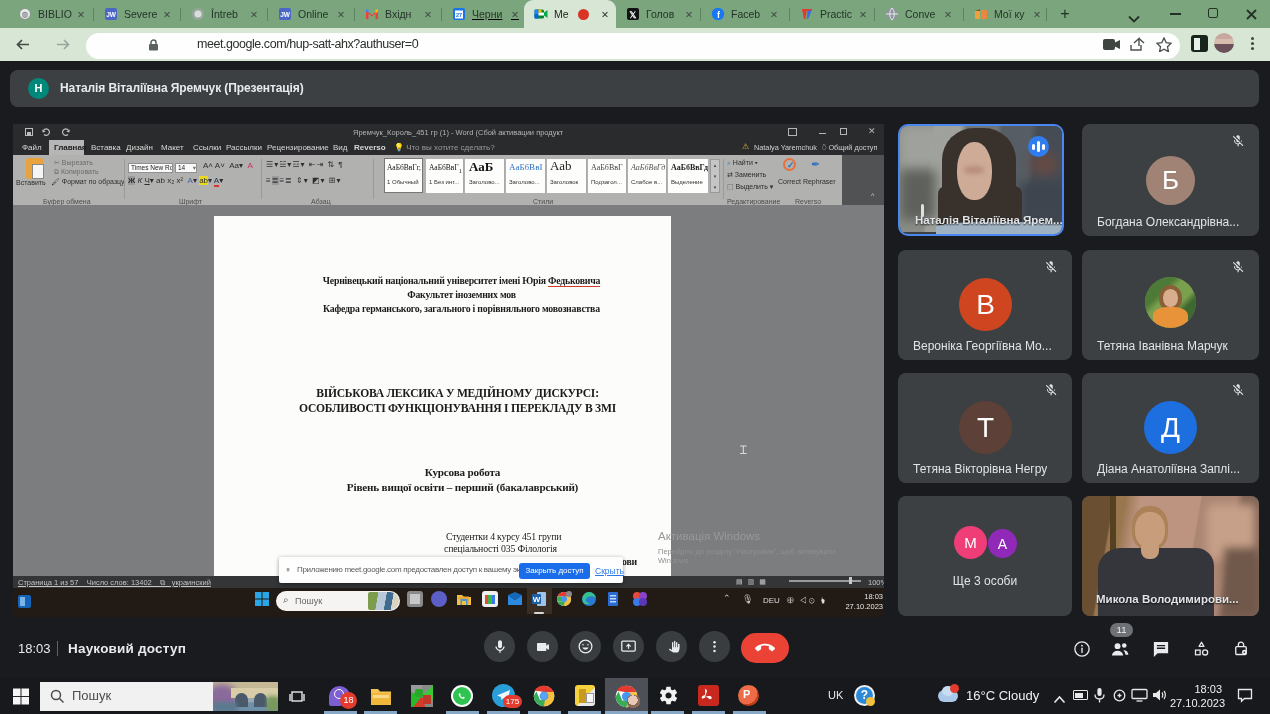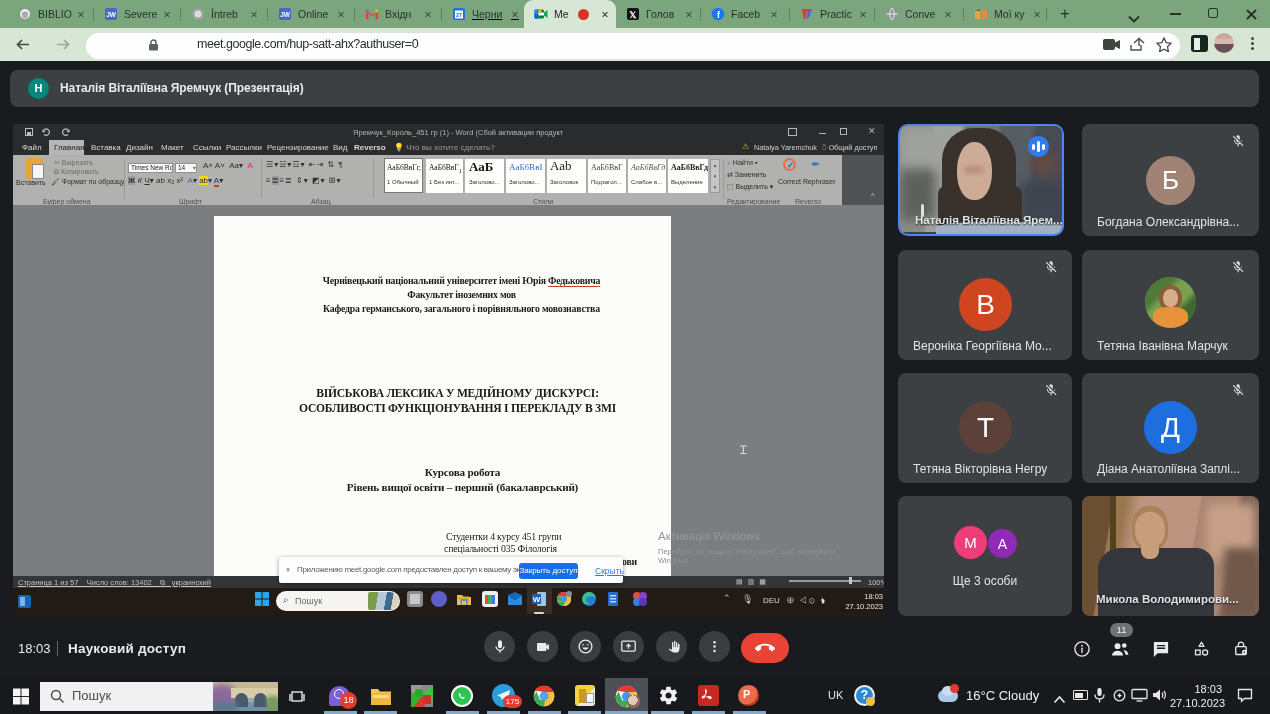--- a/index.html
+++ b/index.html
@@ -238,21 +238,21 @@
         </svg>
     <div class="abs" style="left:340px;top:4px;width:210px;text-align:center;color:#b5b5b5;font-size:7.5px;white-space:nowrap;overflow:hidden;">Яремчук_Король_451 гр (1) - Word (Сбой активации продукта)</div>
     <div class="abs" style="left:775px;top:4px;width:9px;height:8px;border:1px solid #b5b5b5;"></div>
     <div class="abs" style="left:806px;top:9px;width:7px;height:1px;background:#b5b5b5;"></div>
     <div class="abs" style="left:827px;top:4px;width:7px;height:7px;border:1px solid #b5b5b5;"></div>
     <div class="abs" style="left:855px;top:2px;color:#b5b5b5;font-size:9px;">✕</div>
 
     <div class="abs" style="left:0;top:16px;width:871px;height:15px;background:#2a2b2c;"></div>
     <div class="abs" style="left:36px;top:16px;width:35px;height:15px;background:#b6b6b6;"></div>
     <div class="abs" style="left:9px;top:19px;font-size:8px;color:#d8d8d8;">Файл</div>
-    <div class="abs" style="left:41px;top:19px;font-size:8px;color:#1c1c1c;">Главная</div>
+    <div class="abs" style="left:41px;top:19px;font-size:8px;color:#1c1c1c;font-weight:bold;">Главная</div>
     <div class="abs" style="left:78px;top:19px;font-size:8px;color:#d8d8d8;">Вставка</div>
     <div class="abs" style="left:113px;top:19px;font-size:8px;color:#d8d8d8;">Дизайн</div>
     <div class="abs" style="left:148px;top:19px;font-size:8px;color:#d8d8d8;">Макет</div>
     <div class="abs" style="left:180px;top:19px;font-size:8px;color:#d8d8d8;">Ссылки</div>
     <div class="abs" style="left:213px;top:19px;font-size:8px;color:#d8d8d8;">Рассылки</div>
     <div class="abs" style="left:254px;top:19px;font-size:8px;color:#d8d8d8;">Рецензирование</div>
     <div class="abs" style="left:320px;top:19px;font-size:8px;color:#d8d8d8;">Вид</div>
     <div class="abs" style="left:341px;top:19px;font-size:8px;color:#d8d8d8;font-weight:bold;">Reverso</div>
     <div class="abs" style="left:381px;top:19px;font-size:8px;color:#9a9a9a;">💡 Что вы хотите сделать?</div>
     <div class="abs" style="left:729px;top:18px;font-size:8px;color:#e8b73c;">⚠</div>
@@ -340,21 +340,21 @@
     </div>
 
     <div class="abs" style="left:645px;top:406px;width:220px;color:#97999b;font-size:11.5px;">Активація Windows</div>
     <div class="abs" style="left:645px;top:423px;width:210px;color:#8e9092;font-size:7.5px;line-height:9px;">Перейдіть до розділу "Настройки", щоб активувати<br>Windows.</div>
 
     <div class="abs" style="left:727px;top:317px;width:7px;height:14px;color:#dadada;font-size:12px;font-family:'Liberation Serif',serif;">Ɪ</div>
 
     <div class="abs" style="left:266px;top:433px;width:344px;height:26px;background:#fefefe;border-radius:2px;box-shadow:0 1px 4px rgba(0,0,0,.4);z-index:5;"></div>
     <div class="abs" style="left:273px;top:441px;font-size:8px;color:#8a8a8a;z-index:6;">⏸</div>
     <div class="abs" style="left:284px;top:441px;width:224px;height:11px;overflow:hidden;white-space:nowrap;font-size:8px;color:#5a5a5a;letter-spacing:-0.3px;z-index:6;">Приложению meet.google.com предоставлен доступ к вашему экрану.</div>
-    <div class="abs" style="left:506px;top:439px;width:59px;height:16px;background:#1a6dea;border-radius:3px;color:#fff;font-size:8px;text-align:center;line-height:16px;z-index:6;">Закрыть доступ</div>
+    <div class="abs" style="left:506px;top:439px;width:71px;height:16px;background:#1a6dea;border-radius:3px;color:#fff;font-size:8px;text-align:center;line-height:16px;z-index:6;">Закрыть доступ</div>
     <div class="abs" style="left:582px;top:442px;font-size:8.5px;color:#2f7ae8;text-decoration:underline;z-index:6;">Скрыть</div>
 
     <div class="abs" style="left:0;top:452px;width:871px;height:12px;background:#333537;"></div>
     <div class="abs" style="left:5px;top:454px;font-size:7.5px;color:#c3c3c3;white-space:nowrap;text-decoration:underline;">Страница 1 из 57&nbsp;&nbsp;&nbsp;&nbsp;Число слов: 13402&nbsp;&nbsp;&nbsp;&nbsp;⧉&nbsp;&nbsp;&nbsp;украинский</div>
     <div class="abs" style="left:723px;top:454px;font-size:7px;color:#c3c3c3;letter-spacing:5px;">▤▥▦</div>
     <div class="abs" style="left:776px;top:456px;width:72px;height:1.5px;background:#9a9a9a;"></div>
     <div class="abs" style="left:836px;top:453px;width:3px;height:7px;background:#c9c9c9;"></div>
     <div class="abs" style="left:855px;top:454px;font-size:7.5px;color:#c3c3c3;">100%</div>
 
     <div class="abs" style="left:0;top:464px;width:871px;height:29px;background:#211a15;"></div>

